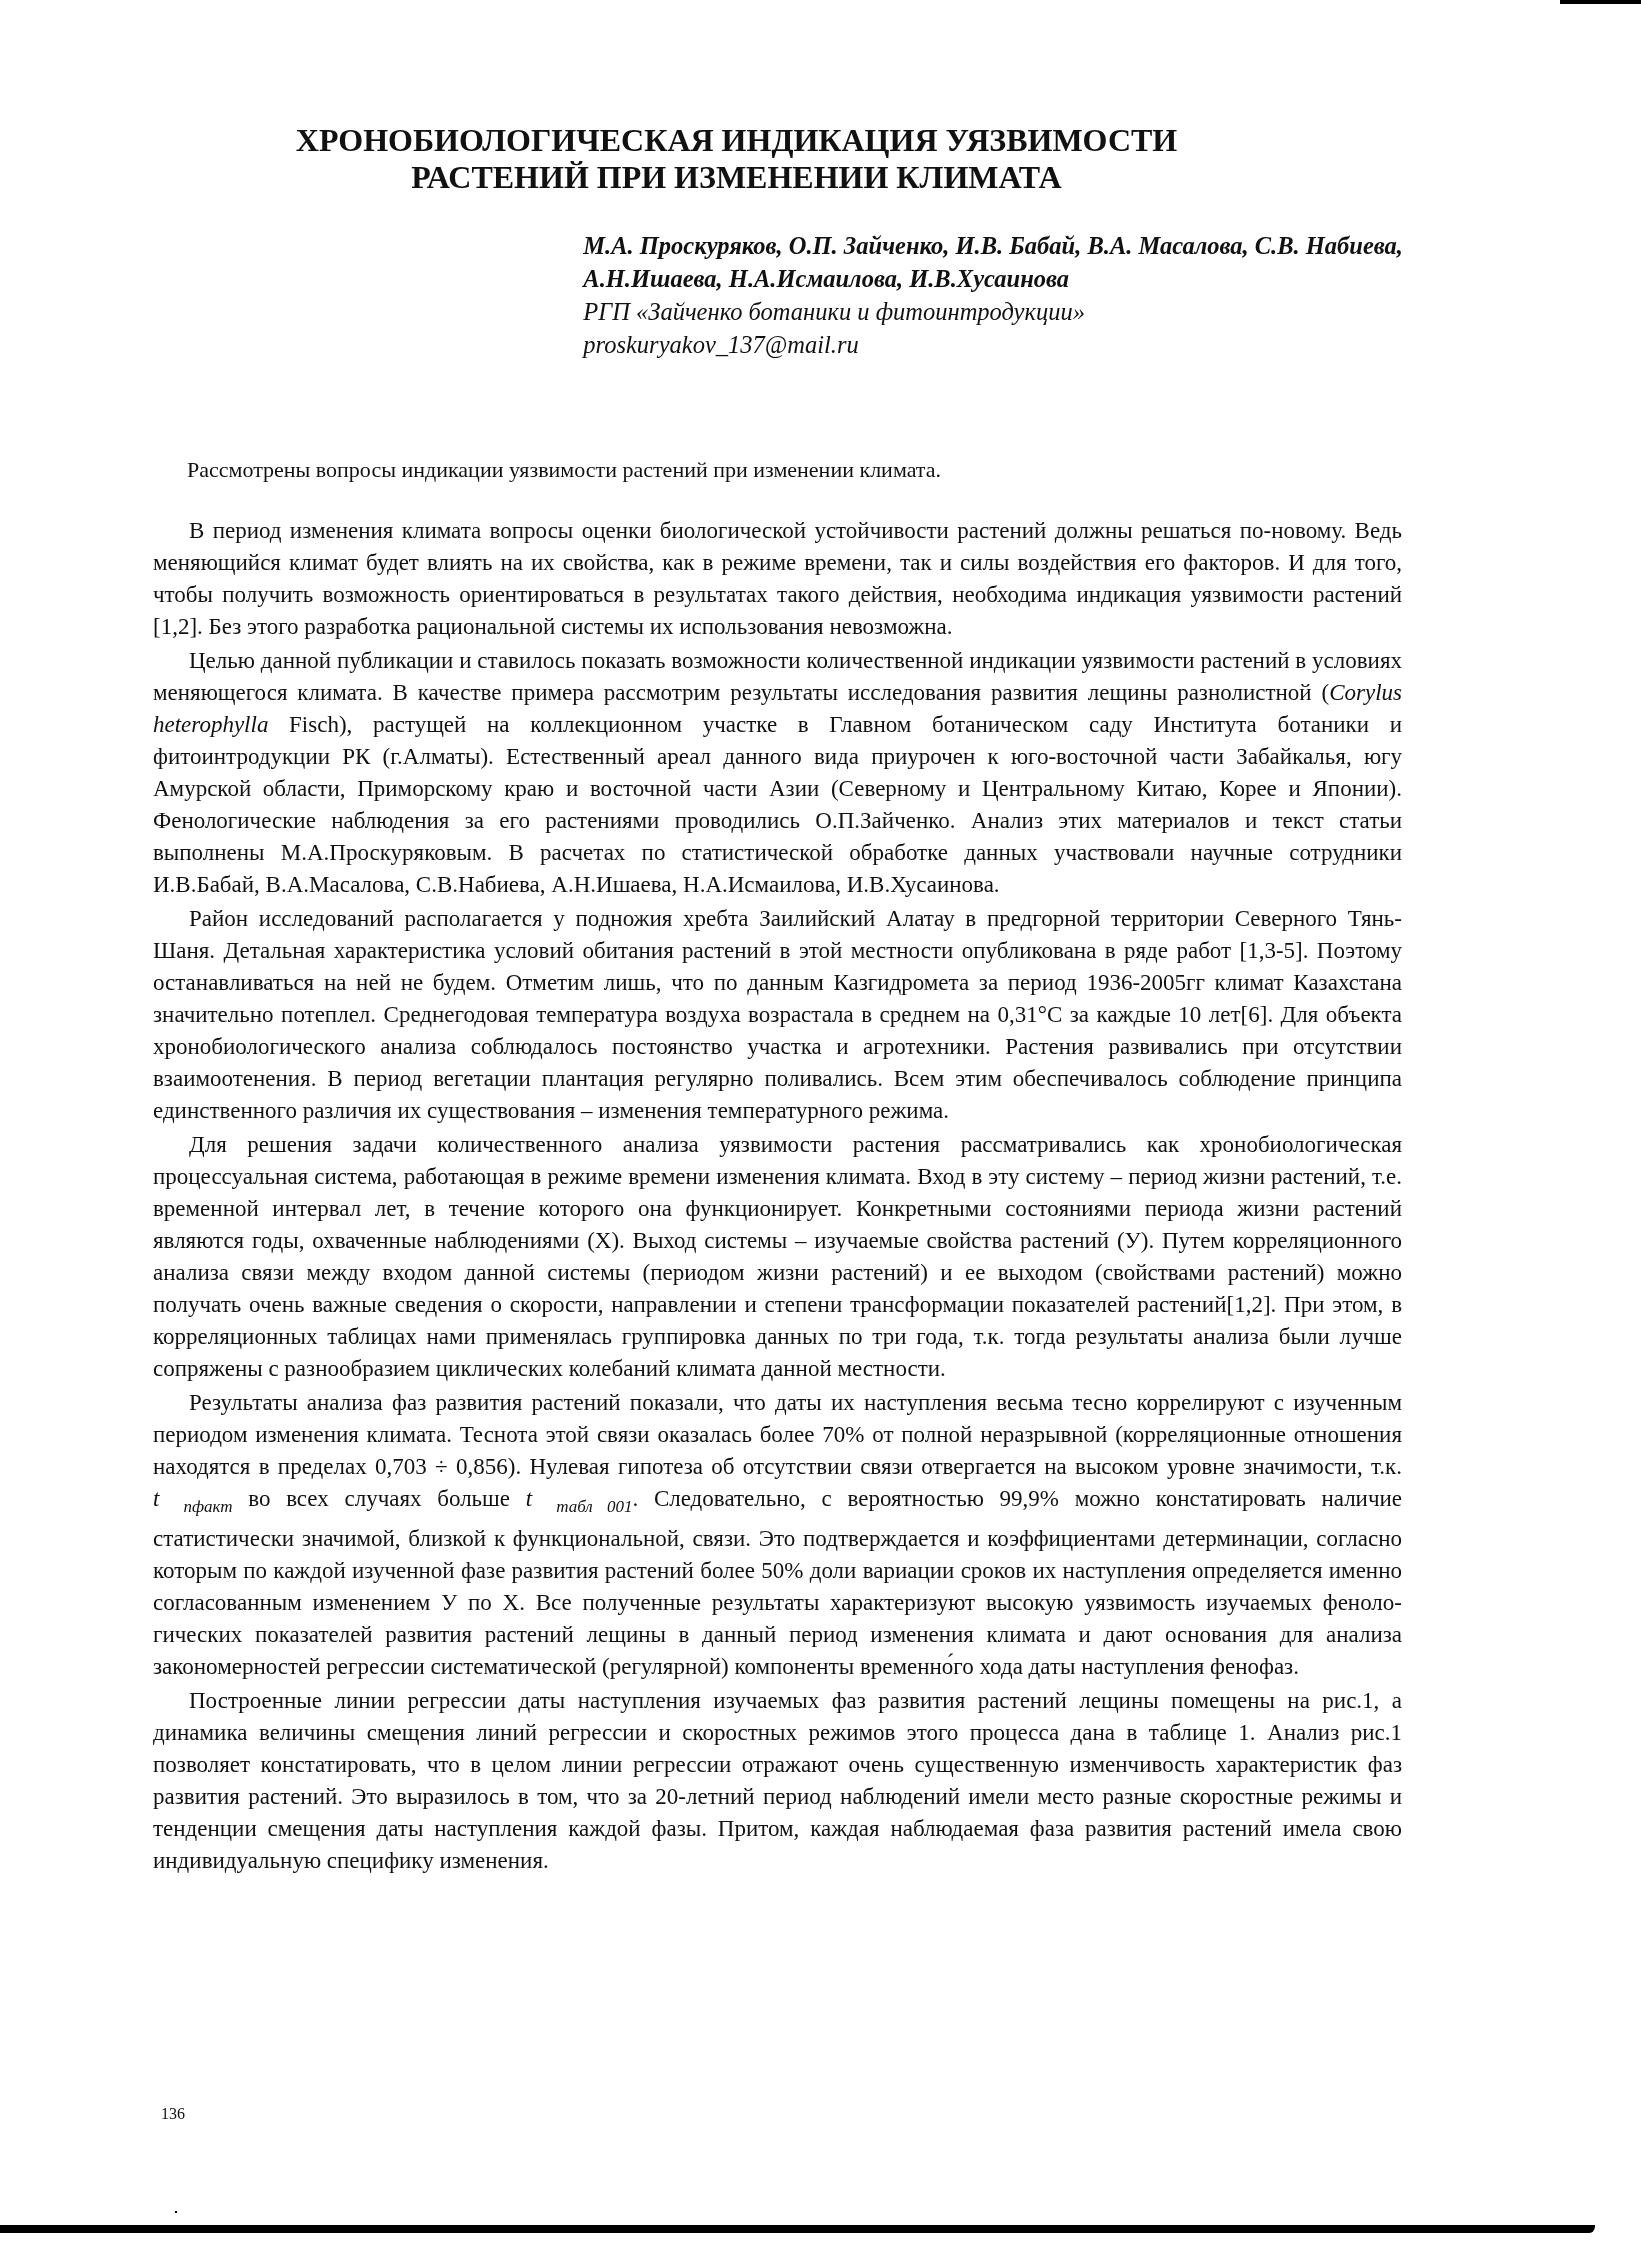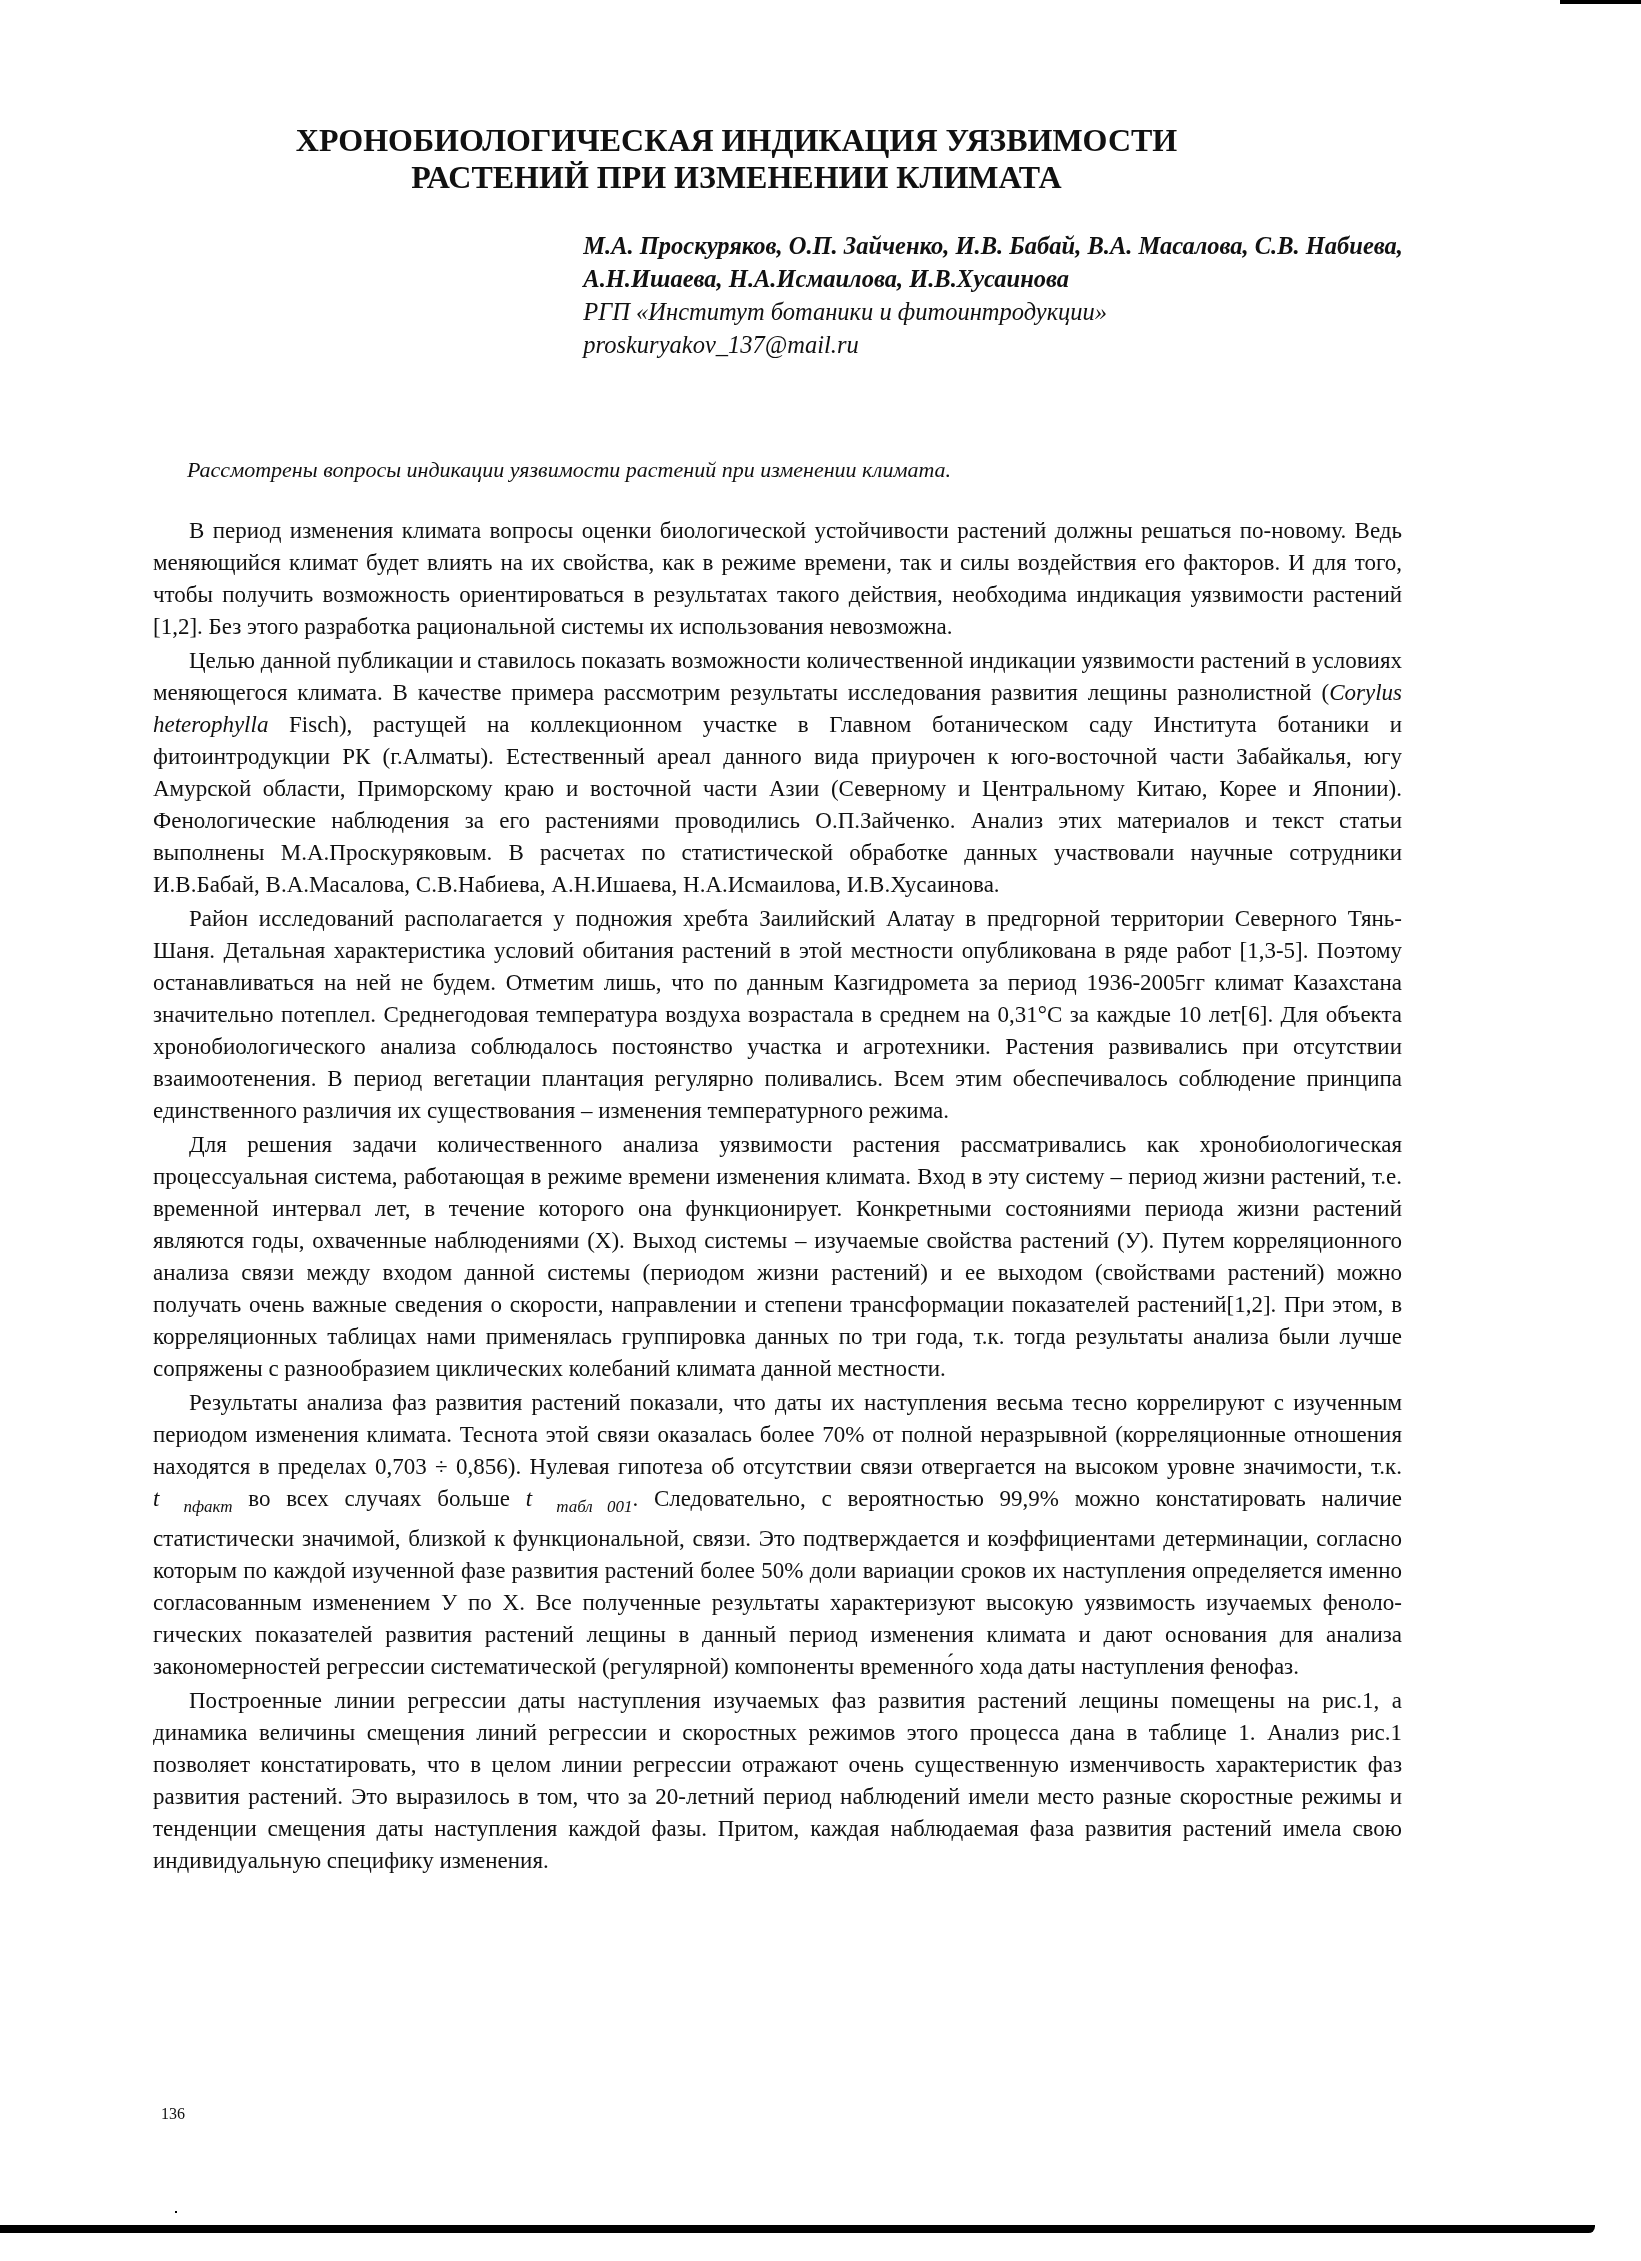--- a/index.html
+++ b/index.html
@@ -43,21 +43,20 @@
       text-align: left;
       font-style: italic;
       font-size: 24.5px;
       line-height: 33px;
     }
     .authors .names { font-weight: bold; }
     .abstract {
       position: absolute;
       left: 187px;
       top: 457px;
-      font-style: italic;
       font-size: 22px;
       line-height: 26px;
       white-space: nowrap;
     }
     .body-text {
       position: absolute;
       left: 153px;
       top: 515px;
       width: 1249px;
       font-size: 23px;
@@ -106,21 +105,21 @@
 <div class="top-rule"></div>
 
 <div class="title">
   <div>ХРОНОБИОЛОГИЧЕСКАЯ ИНДИКАЦИЯ УЯЗВИМОСТИ</div>
   <div>РАСТЕНИЙ ПРИ ИЗМЕНЕНИИ КЛИМАТА</div>
 </div>
 
 <div class="authors">
   <div class="names">М.А. Проскуряков, О.П. Зайченко, И.В. Бабай, В.А. Масалова, С.В. Набиева,</div>
   <div class="names">А.Н.Ишаева, Н.А.Исмаилова, И.В.Хусаинова</div>
-  <div>РГП «Институт ботаники и фитоинтродукции»</div>
+  <div>РГП «Зайченко ботаники и фитоинтродукции»</div>
   <div>proskuryakov_137@mail.ru</div>
 </div>
 
 <div class="abstract">Рассмотрены вопросы индикации уязвимости растений при изменении климата.</div>
 
 <div class="body-text">
   <p>В период изменения климата вопросы оценки биологической устойчивости растений должны решаться по-новому. Ведь меняющийся климат будет влиять на их свойства, как в режиме времени, так и силы воздей­ствия его факторов. И для того, чтобы получить возможность ориентироваться в результатах такого действия, необходима индикация уязвимости растений [1,2]. Без этого разработка рациональной системы их использо­вания невозможна.</p>
   <p><span>Целью данной публикации и ставилось показать возможности количественной индикации уязвимости рас­тений в условиях меняющегося климата. В качестве примера рассмотрим результаты исследования развития лещины разнолистной (</span><i>Corylus heterophylla</i><span> Fisch), растущей на коллекционном участке в Главном ботаниче­ском саду Института ботаники и фитоинтродукции РК (г.Алматы). Естественный ареал данного вида приуро­чен к юго-восточной части Забайкалья, югу Амурской области, Приморскому краю и восточной части Азии (Северному и Центральному Китаю, Корее и Японии). Фенологические наблюдения за его растениями прово­дились О.П.Зайченко. Анализ этих материалов и  текст статьи выполнены М.А.Проскуряковым. В расчетах по статистической обработке данных участвовали научные сотрудники И.В.Бабай, В.А.Масалова, С.В.Набиева, А.Н.Ишаева, Н.А.Исмаилова, И.В.Хусаинова.</span></p>
   <p>Район исследований располагается у подножия хребта Заилийский Алатау в предгорной территории Се­верного Тянь-Шаня. Детальная характеристика условий обитания растений в этой местности опубликована в ряде работ [1,3-5]. Поэтому останавливаться на ней не будем. Отметим лишь, что по данным Казгидромета за период 1936-2005гг климат Казахстана значительно потеплел. Среднегодовая температура воздуха возрастала в среднем на 0,31°С за каждые 10 лет[6]. Для объекта хронобиологического анализа соблюдалось постоянство участка и агротехники. Растения развивались при отсутствии взаимоотенения. В период вегетации плантация регулярно поливались. Всем этим обеспечивалось соблюдение принципа единственного различия их суще­ствования – изменения температурного режима.</p>
   <p>Для решения задачи количественного анализа уязвимости растения рассматривались как хронобиологиче­ская процессуальная система, работающая в режиме времени изменения климата. Вход в эту систему – период жизни растений, т.е. временной интервал лет, в течение которого она функционирует. Конкретными состоя­ниями периода жизни растений являются годы, охваченные наблюдениями (Х). Выход системы – изучаемые свойства растений (У). Путем корреляционного анализа связи между входом данной системы (периодом жиз­ни растений) и ее выходом (свойствами растений) можно получать очень важные сведения о скорости, на­правлении и степени трансформации показателей растений[1,2]. При этом, в корреляционных таблицах нами применялась группировка данных по три года, т.к. тогда результаты анализа были лучше сопряжены с разно­образием циклических колебаний климата данной местности.</p>

